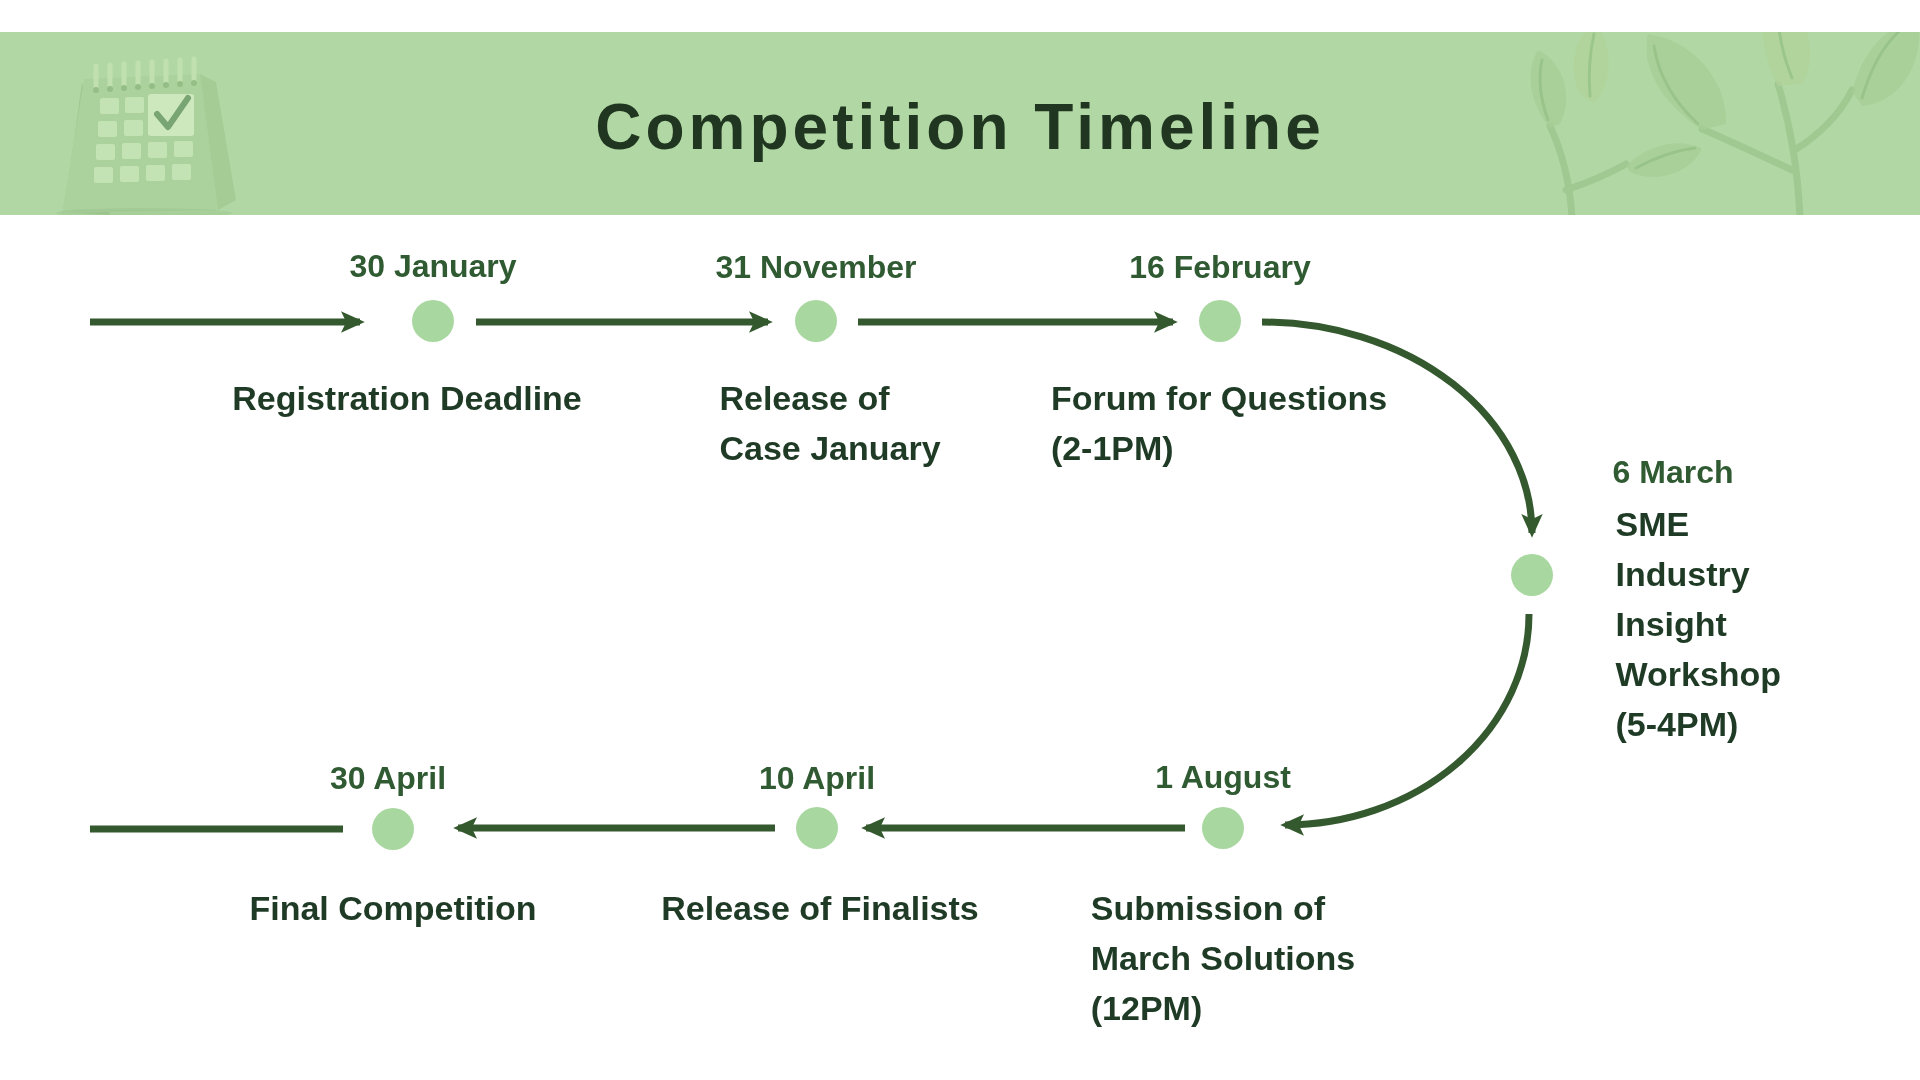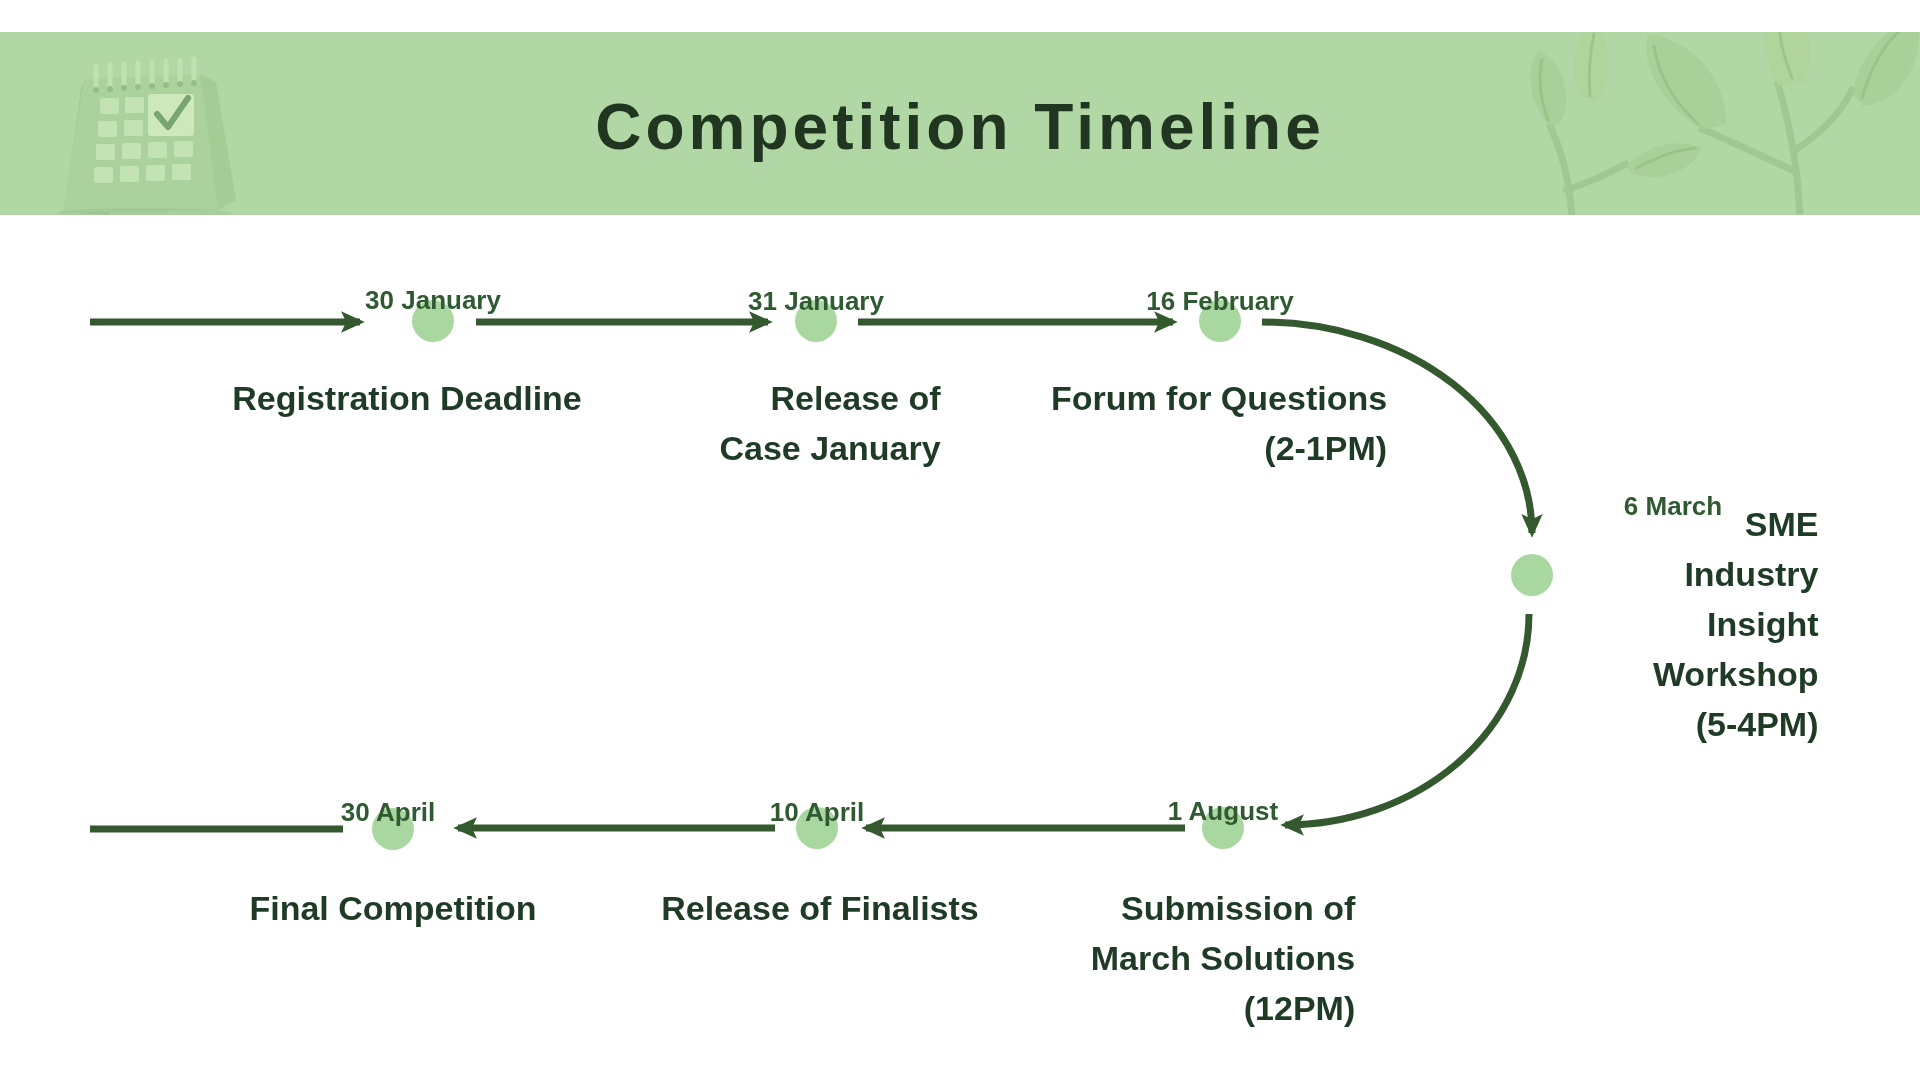--- a/index.html
+++ b/index.html
@@ -32,27 +32,27 @@
   }
   .deco{position:absolute;top:0;}
   .deco-cal{left:40px;}
   .deco-plants{left:1490px;}
   .tl-svg{position:absolute;left:0;top:0;}
   .conn{stroke:var(--connector);stroke-width:7;fill:none;}
   #ah path{fill:var(--connector);}
   .tdot{fill:var(--dot);stroke:none;}
   .ev-date{
     position:absolute;transform:translate(-50%,-50%);
-    font-size:26px;font-weight:bold;color:var(--date-text);
-    white-space:nowrap;text-align:center;margin-top:34px;
+    font-size:32px;font-weight:bold;color:var(--date-text);
+    white-space:nowrap;text-align:center;
   }
   .ev-label{
     position:absolute;transform:translateX(-50%);
     font-size:34px;font-weight:bold;color:var(--label-text);
-    line-height:50px;white-space:pre-line;text-align:right;
+    line-height:50px;white-space:pre-line;text-align:left;
   }
 </style>
 </head>
 <body>
 
 <div class="header">
 
   <svg class="deco deco-cal" width="260" height="183" viewBox="0 0 260 183">
     <g opacity="0.85">
       <path d="M42 50 L24 180 L70 183 Z" fill="#96c087" opacity="0.8"></path>
@@ -157,21 +157,21 @@
   <circle class="tdot" cx="817" cy="828" r="21"></circle>
   <circle class="tdot" cx="393" cy="829" r="21"></circle>
 </svg>
 
 <div>
   <div class="ev-date" style="left:433px;top:266px">30 January</div>
   <div class="ev-label" style="left:407px;top:373px">Registration Deadline</div>
 </div>
 
 <div>
-  <div class="ev-date" style="left:816px;top:267px">31 January</div>
+  <div class="ev-date" style="left:816px;top:267px">31 November</div>
   <div class="ev-label" style="left:830px;top:373px">Release of
 Case January</div>
 </div>
 
 <div>
   <div class="ev-date" style="left:1220px;top:267px">16 February</div>
   <div class="ev-label" style="left:1219px;top:373px">Forum for Questions
 (2-1PM)</div>
 </div>
 

